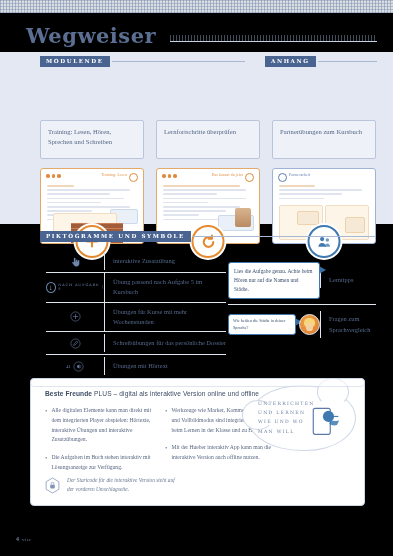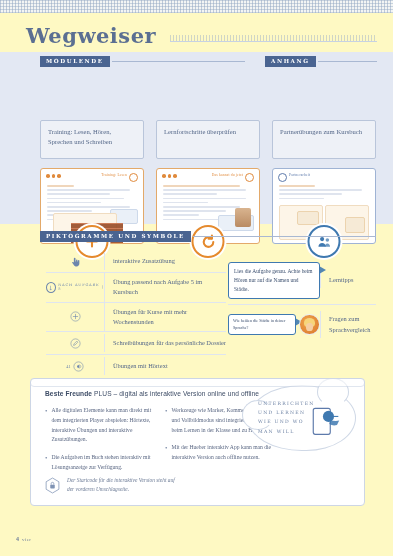--- a/index.html
+++ b/index.html
@@ -3,21 +3,21 @@
 <meta charset="utf-8">
 <style>
   html,body{margin:0;padding:0;}
   body{
     width:393px;height:556px;overflow:hidden;
     background:#ffffff;
     font-family:"Liberation Serif", serif;
     color:#5d6f8e;
     position:relative;
   }
-  .page{position:relative;width:393px;height:556px;overflow:hidden;background:#fef9c3;}
+  .page{position:relative;width:393px;height:556px;overflow:hidden;background:#000000;}
 
   
   .strip{
     position:absolute;left:0;width:393px;height:13px;
     background:
       repeating-linear-gradient(90deg, rgba(137,160,196,.55) 0 1px, rgba(255,255,255,0) 1px 3px),
       repeating-linear-gradient(0deg, rgba(137,160,196,.45) 0 1px, rgba(255,255,255,0) 1px 3px),
       #f2f5fa;
     opacity:.9;
   }

